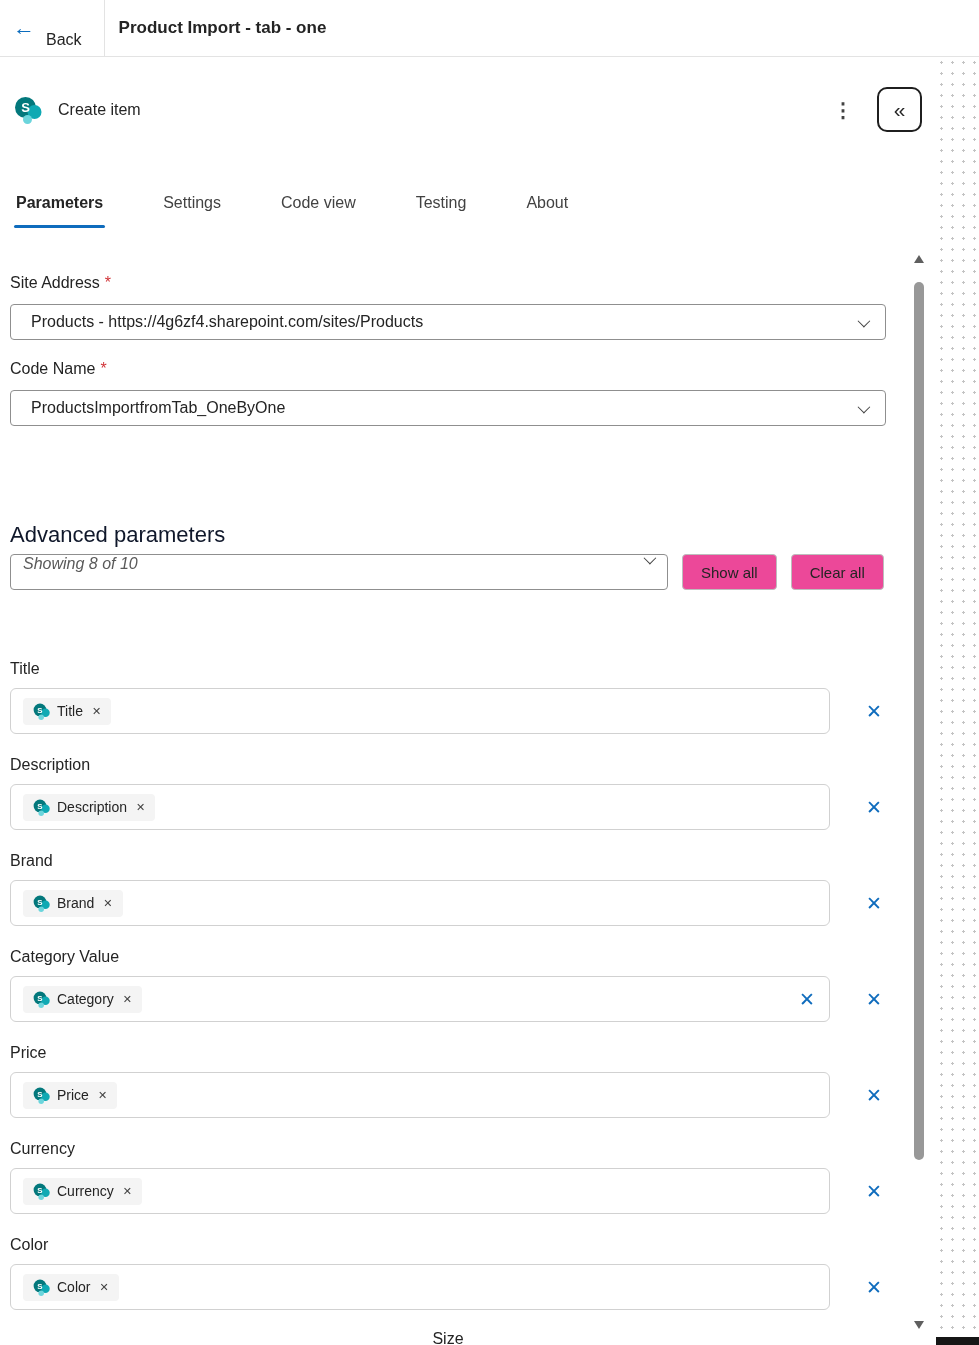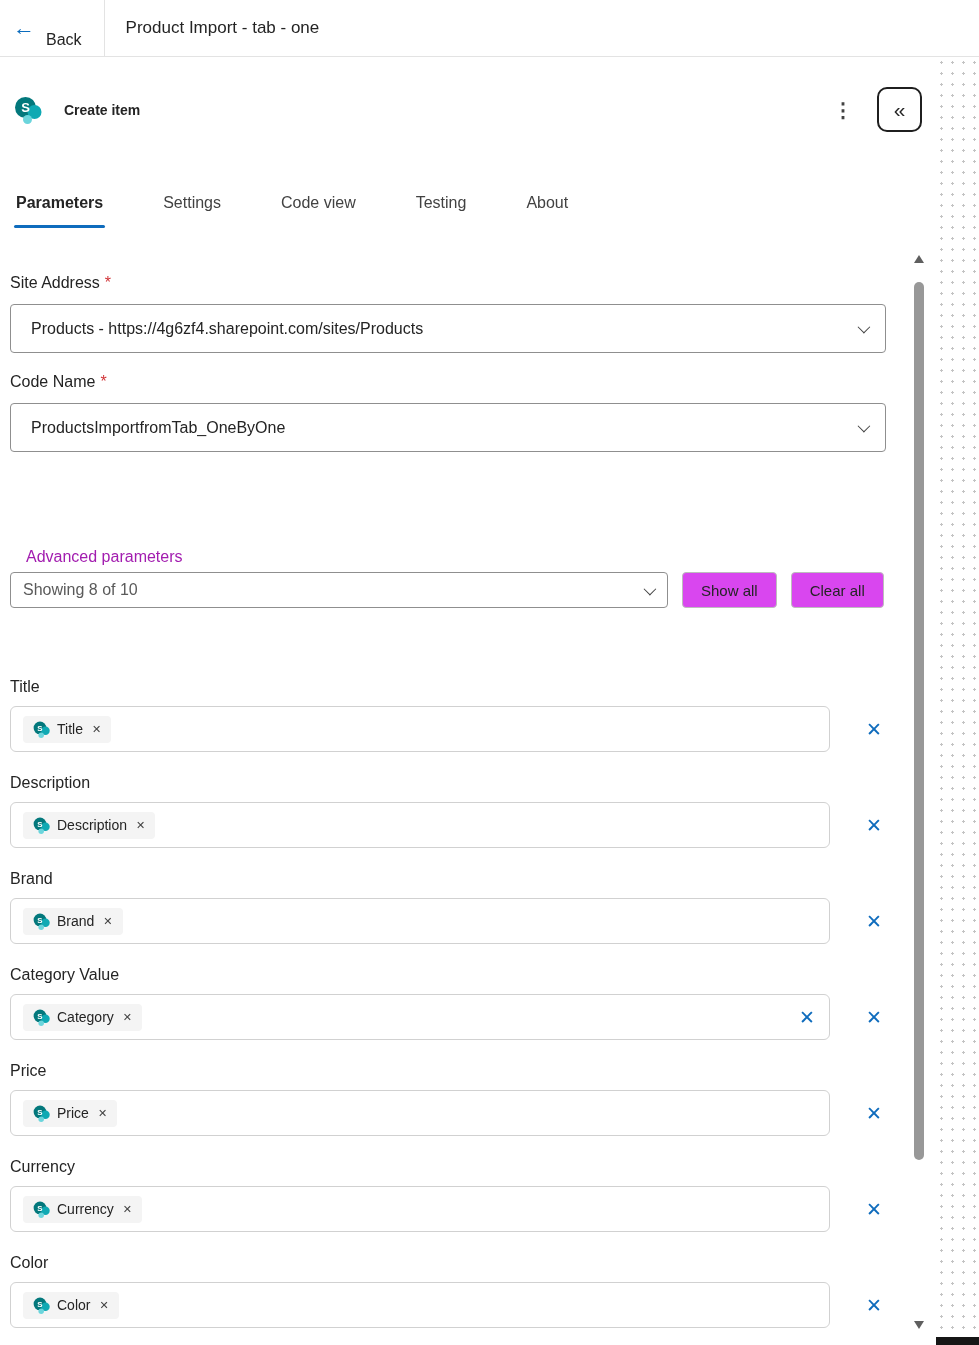--- a/index.html
+++ b/index.html
@@ -18,38 +18,38 @@
     background: #ffffff;
     border-bottom: 1px solid #e3e3e3;
   }
   .back-btn {
     display: flex; align-items: center; gap: 11px;
     height: 100%; padding: 0 22px 0 13px; cursor: pointer;
   }
   .back-arrow { color: #0b6cbd; font-size: 22px; line-height: 1; }
   .back-label { font-size: 16px; color: #242424; margin-top: 24px; }
   .topbar-divider { width: 1px; height: 57px; background: #e3e3e3; }
-  .topbar-title { margin-left: 21px; font-size: 17px; color: #242424; }
+  .topbar-title { margin-left: 14px; font-size: 17px; color: #242424; font-weight: bold; }
 
   
   .main { display: flex; height: 1288px; }
   .panel { position: relative; width: 936px; background: #ffffff; overflow: hidden; }
   .canvas-strip {
     position: relative; flex: 1;
     background-color: #ffffff;
     background-image: radial-gradient(circle, #c3c3c3 1.1px, transparent 1.4px);
     background-size: 11px 11px;
   }
   .strip-bottom-bar { position: absolute; left: 0; right: 0; bottom: 0; height: 8px; background: #161616; }
 
   
   .panel-header { display: flex; align-items: center; margin: 30px 14px 0 14px; height: 45px; }
   .sp-icon { width: 28px; height: 28px; flex: 0 0 auto; }
   .sp-icon svg { width: 100%; height: 100%; display: block; }
-  .panel-title { margin-left: 22px; font-size: 14px; font-weight: 700; color: #242424; }
+  .panel-title { margin-left: 16px; font-size: 16px; font-weight: 400; color: #242424; }
   .header-actions { margin-left: auto; display: flex; align-items: center; gap: 16px; }
   .more-btn { font-size: 20px; color: #424242; padding: 4px 8px; cursor: pointer; font-weight: 700; }
   .collapse-btn {
     width: 45px; height: 45px;
     border: 2px solid #1f1f1f; border-radius: 10px;
     background: #ffffff; color: #242424;
     display: flex; align-items: center; justify-content: center;
     font-size: 21px; cursor: pointer;
   }
 
@@ -60,47 +60,47 @@
   .tab.active::after {
     content: ""; position: absolute; left: 0; right: 0; bottom: 0;
     height: 3px; border-radius: 2px; background: #0f6cbd;
   }
 
   
   .content { margin: 44px 0 0 10px; width: 876px; }
   .field-label { font-size: 16px; color: #242424; line-height: 22px; margin-bottom: 10px; }
   .req { color: #d13438; margin-left: 5px; }
   .dropdown {
-    height: 49px; width: 876px;
+    height: 36px; width: 876px;
     border: 1px solid #8f8f8f; border-radius: 4px;
     display: flex; align-items: center; justify-content: space-between;
     padding: 0 18px 0 20px; font-size: 16px; color: #242424;
     background: #ffffff; cursor: pointer;
   }
   .section-gap { margin-top: 18px; }
   .chevron {
     width: 9px; height: 9px;
     border-right: 1.6px solid #424242; border-bottom: 1.6px solid #424242;
     transform: rotate(45deg) translateY(-2px);
     flex: 0 0 auto;
   }
 
-  .advanced-label { font-size: 16px; color: #a21caf; margin: 96px 0 6px 16px; }
+  .advanced-label { font-size: 22px; color: #0f172a; margin: 96px 0 6px 0; }
   .advanced-row { display: flex; align-items: center; width: 876px; }
   .combobox {
     width: 658px; height: 36px;
     border: 1px solid #8f8f8f; border-radius: 4px;
-    display: flex; align-items: center; justify-content: space-between;
+    display: flex; justify-content: space-between;
     padding: 0 14px 0 12px; font-size: 16px; color: #5a5a5a;
-    background: #ffffff; cursor: pointer;
+    background: #ffffff; cursor: pointer; font-style: italic;
   }
   .btn {
     height: 36px; margin-left: 14px; padding: 0 18px;
     border: 1px solid #bdbdbd; border-radius: 4px;
-    background: #d946ef; font-size: 15px; color: #242424;
+    background: #ec4899; font-size: 15px; color: #242424;
     font-family: "Liberation Sans", sans-serif; cursor: pointer;
   }
 
   
   .token-row { margin-top: 20px; }
   .token-row:first-child { margin-top: 68px; }
   .token-row .field-label { margin-bottom: 8px; }
   .row-line { display: flex; align-items: center; width: 876px; }
   .token-box {
     width: 820px; height: 46px;

